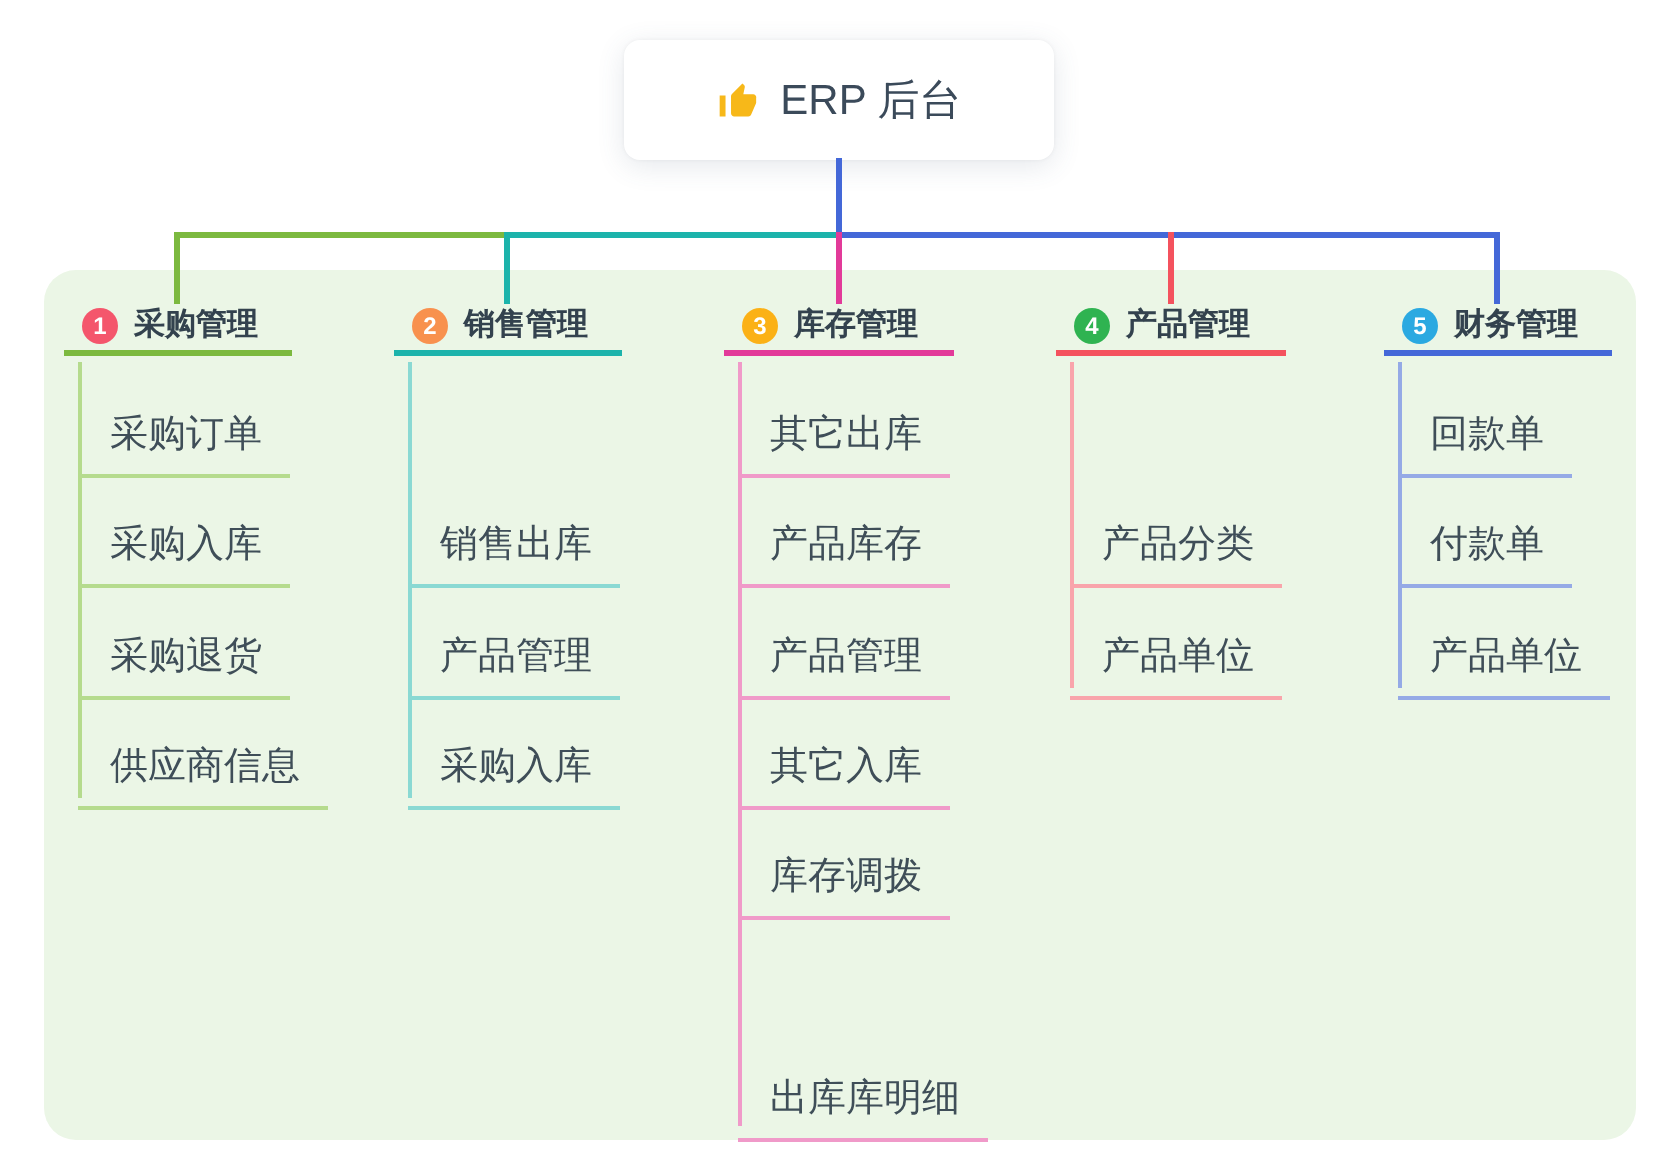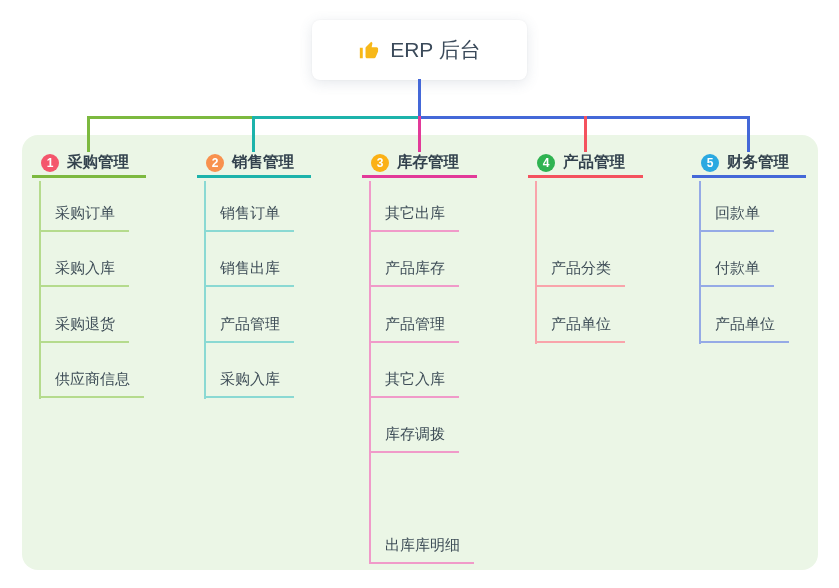--- a/index.html
+++ b/index.html
@@ -36,21 +36,21 @@
   }
   .badge{
     width:18px;height:18px;border-radius:50%;flex:0 0 18px;
     color:#fff;font-size:12px;font-weight:700;line-height:18px;
     display:flex;align-items:center;justify-content:center;
   }
   .branch-label{font-size:15.5px;color:#33424e;font-weight:600;white-space:nowrap;}
   .vline{position:absolute;left:7px;top:181px;width:2px;}
   .child{
     position:absolute;left:7px;padding:0 14px 7px 16px;
-    border-bottom:2px solid;font-size:15px;color:#3f4e58;white-space:nowrap;
+    border-bottom:2px solid;font-size:19px;color:#3f4e58;white-space:nowrap;
     cursor:default;
   }
   
   .b1 .branch-header{border-color:#7cb93f}
   .b1 .badge{background:#f4566c}
   .b1 .vline{background:#b5db8d}
   .b1 .child{border-color:#b5db8d}
   .b2 .branch-header{border-color:#1cb3ab}
   .b2 .badge{background:#f8914e}
   .b2 .vline{background:#8ad9d3}
@@ -103,21 +103,20 @@
     <div class="child" style="top:315px">采购退货</div>
     <div class="child" style="top:370px">供应商信息</div>
   </div>
 
   <div class="branch b2" style="left:197px">
     <div class="branch-header" style="width:114px">
       <span class="badge">2</span>
       <span class="branch-label">销售管理</span>
     </div>
     <div class="vline" style="height:218px"></div>
-    <div class="child" style="top:204px">销售订单</div>
     <div class="child" style="top:259px">销售出库</div>
     <div class="child" style="top:315px">产品管理</div>
     <div class="child" style="top:370px">采购入库</div>
   </div>
 
   <div class="branch b3" style="left:362px">
     <div class="branch-header" style="width:115px">
       <span class="badge">3</span>
       <span class="branch-label">库存管理</span>
     </div>

